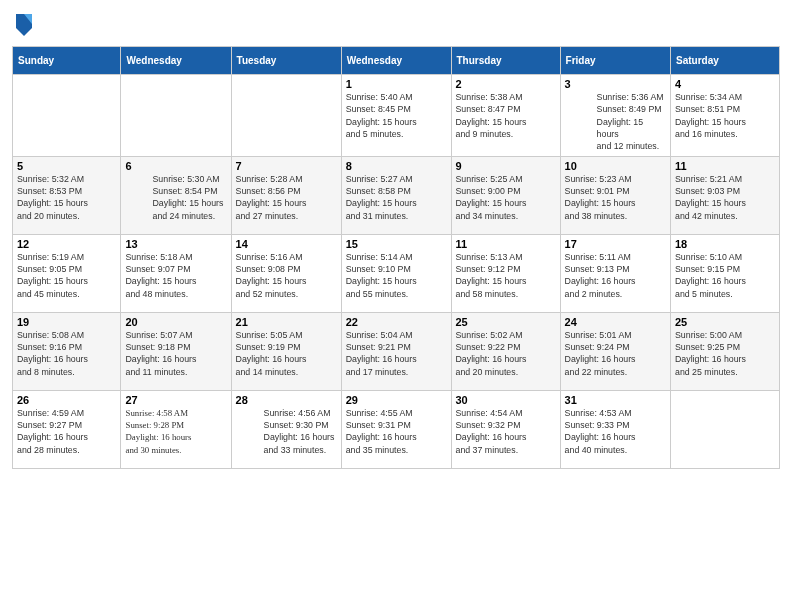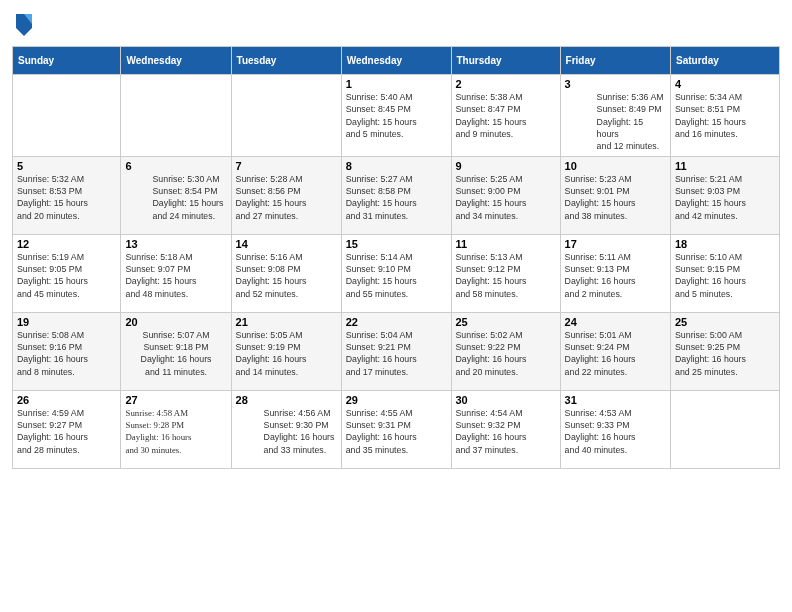--- a/index.html
+++ b/index.html
@@ -269,21 +269,21 @@
         <tr>
           <td>
             <span class="day-num">19</span>
             <div class="day-info" style="white-space: pre-line;">Sunrise: 5:08 AM
 Sunset: 9:16 PM
 Daylight: 16 hours
 and 8 minutes.</div>
           </td>
           <td>
             <span class="day-num">20</span>
-            <div class="day-info" style="white-space: pre-line; text-align: center;">Sunrise: 5:07 AM
+            <div class="day-info" style="white-space: pre-line;">Sunrise: 5:07 AM
 Sunset: 9:18 PM
 Daylight: 16 hours
 and 11 minutes.</div>
           </td>
           <td>
             <span class="day-num">21</span>
             <div class="day-info" style="white-space: pre-line;">Sunrise: 5:05 AM
 Sunset: 9:19 PM
 Daylight: 16 hours
 and 14 minutes.</div>

